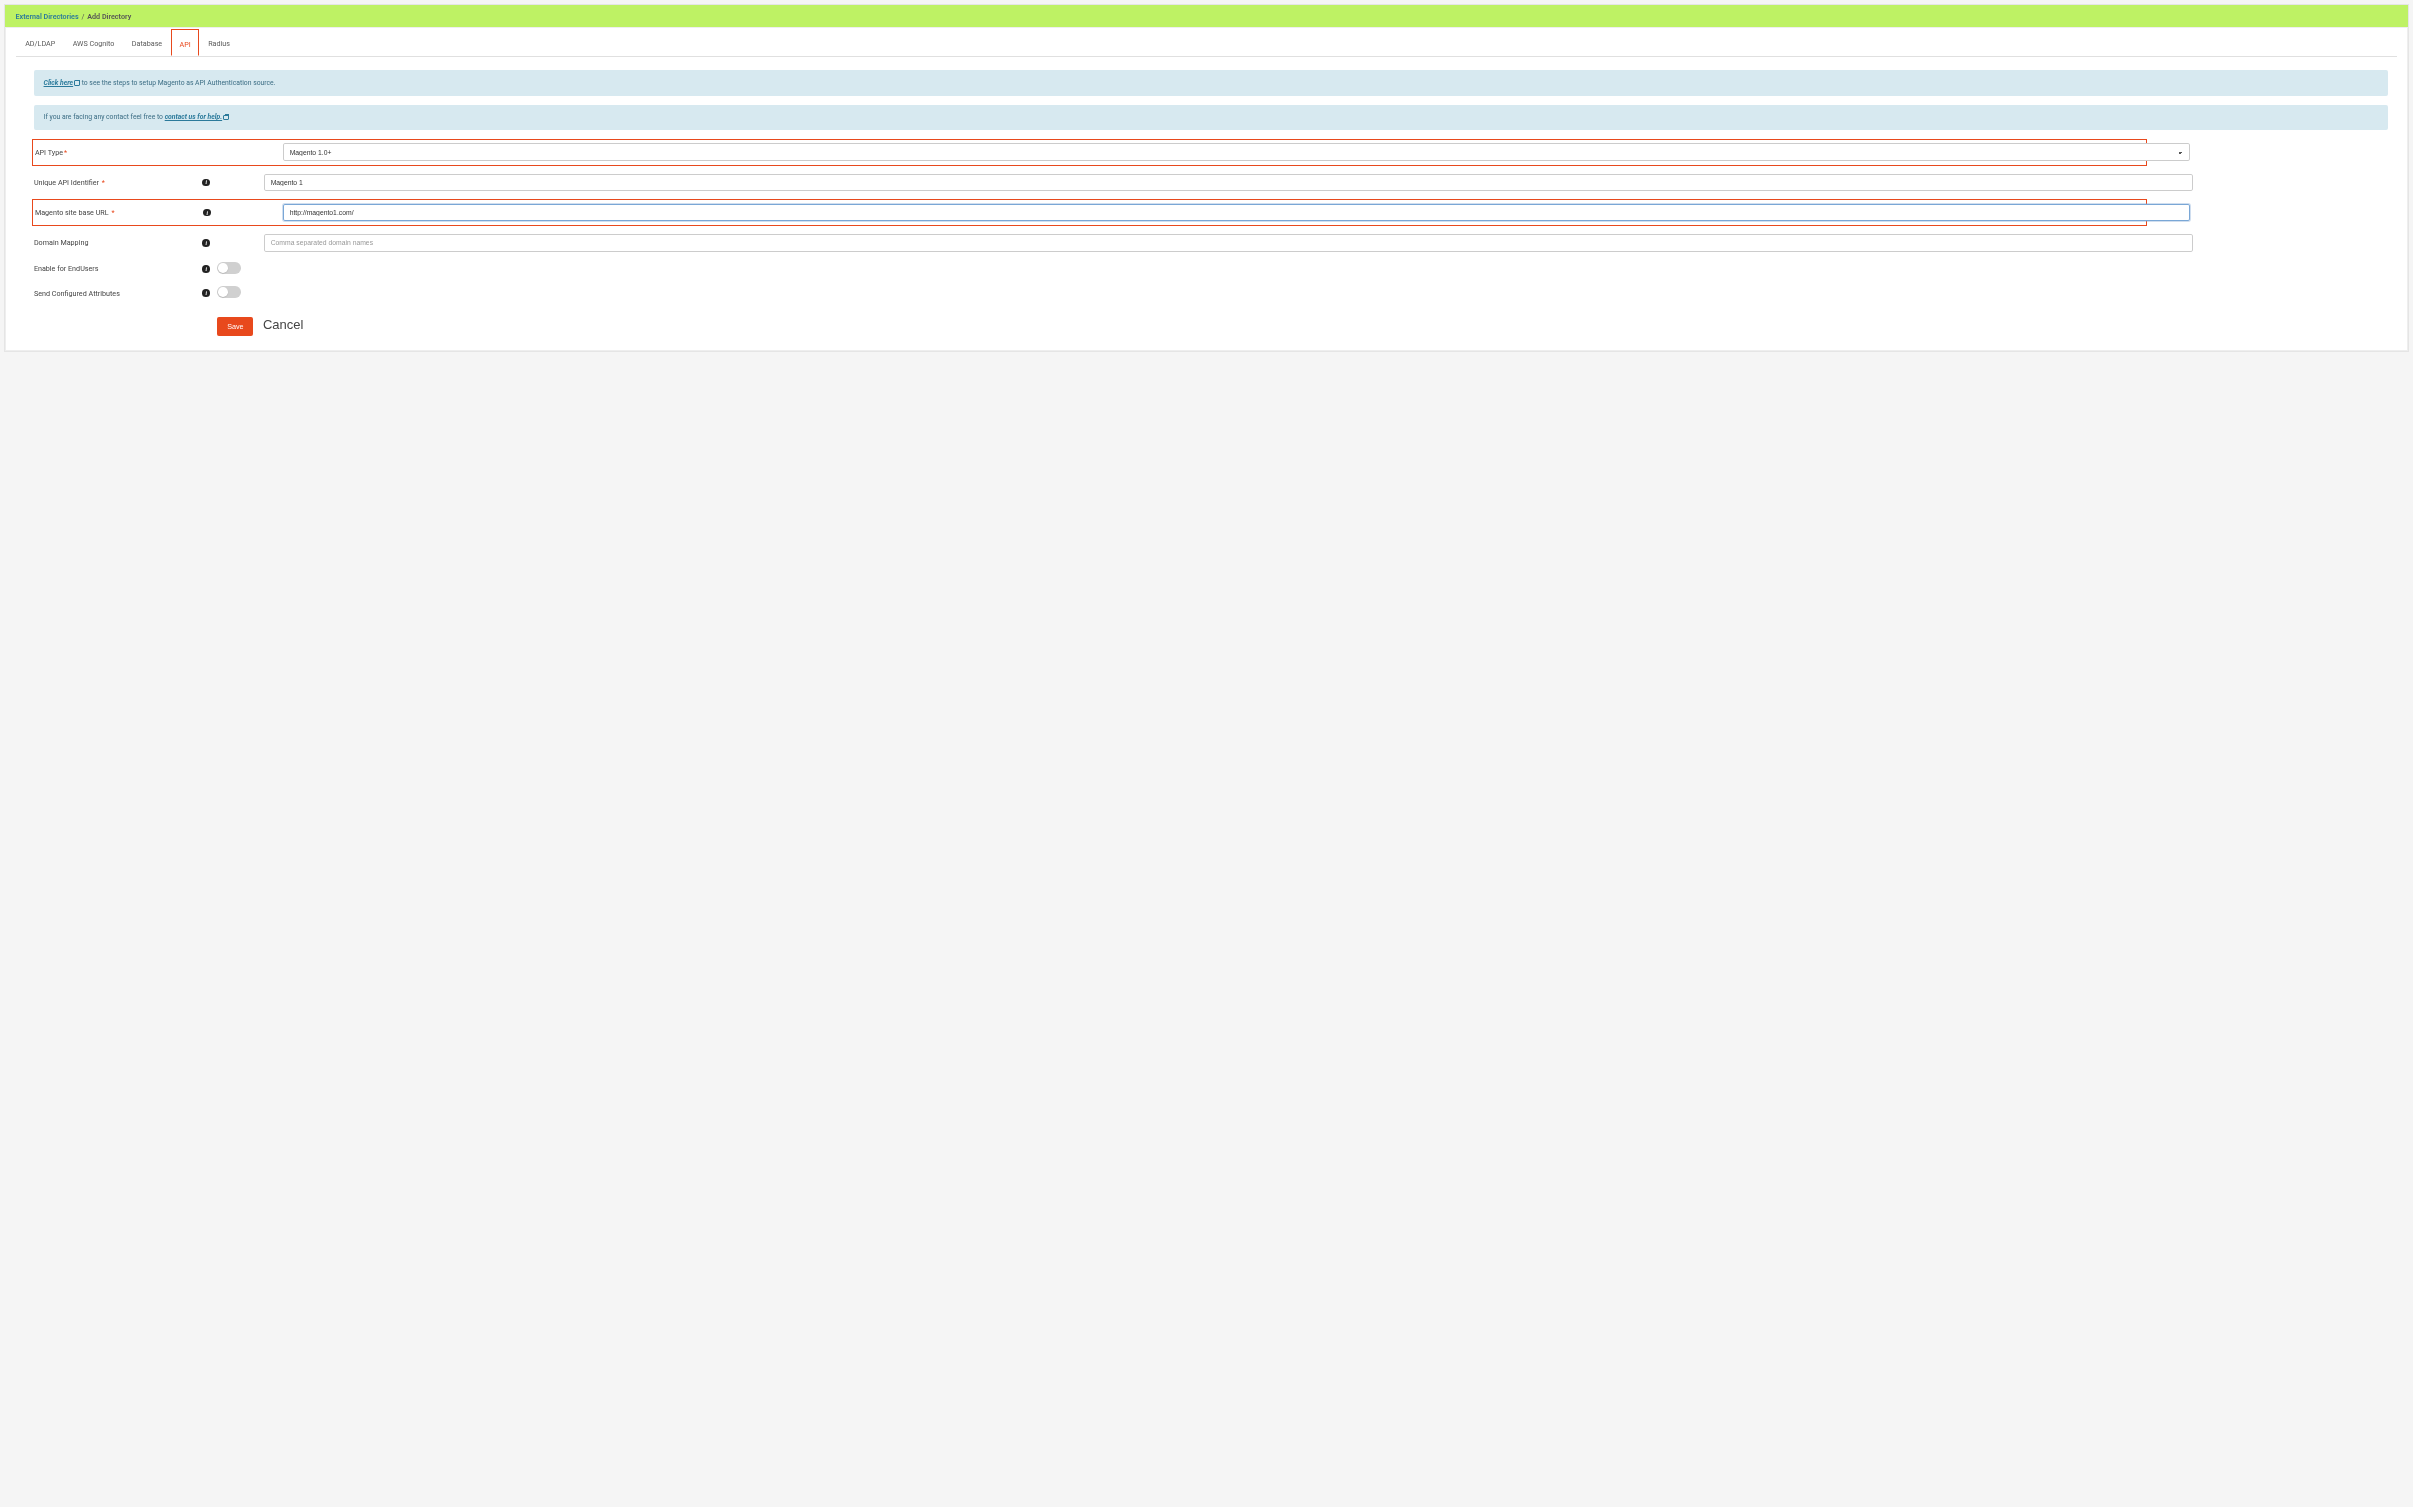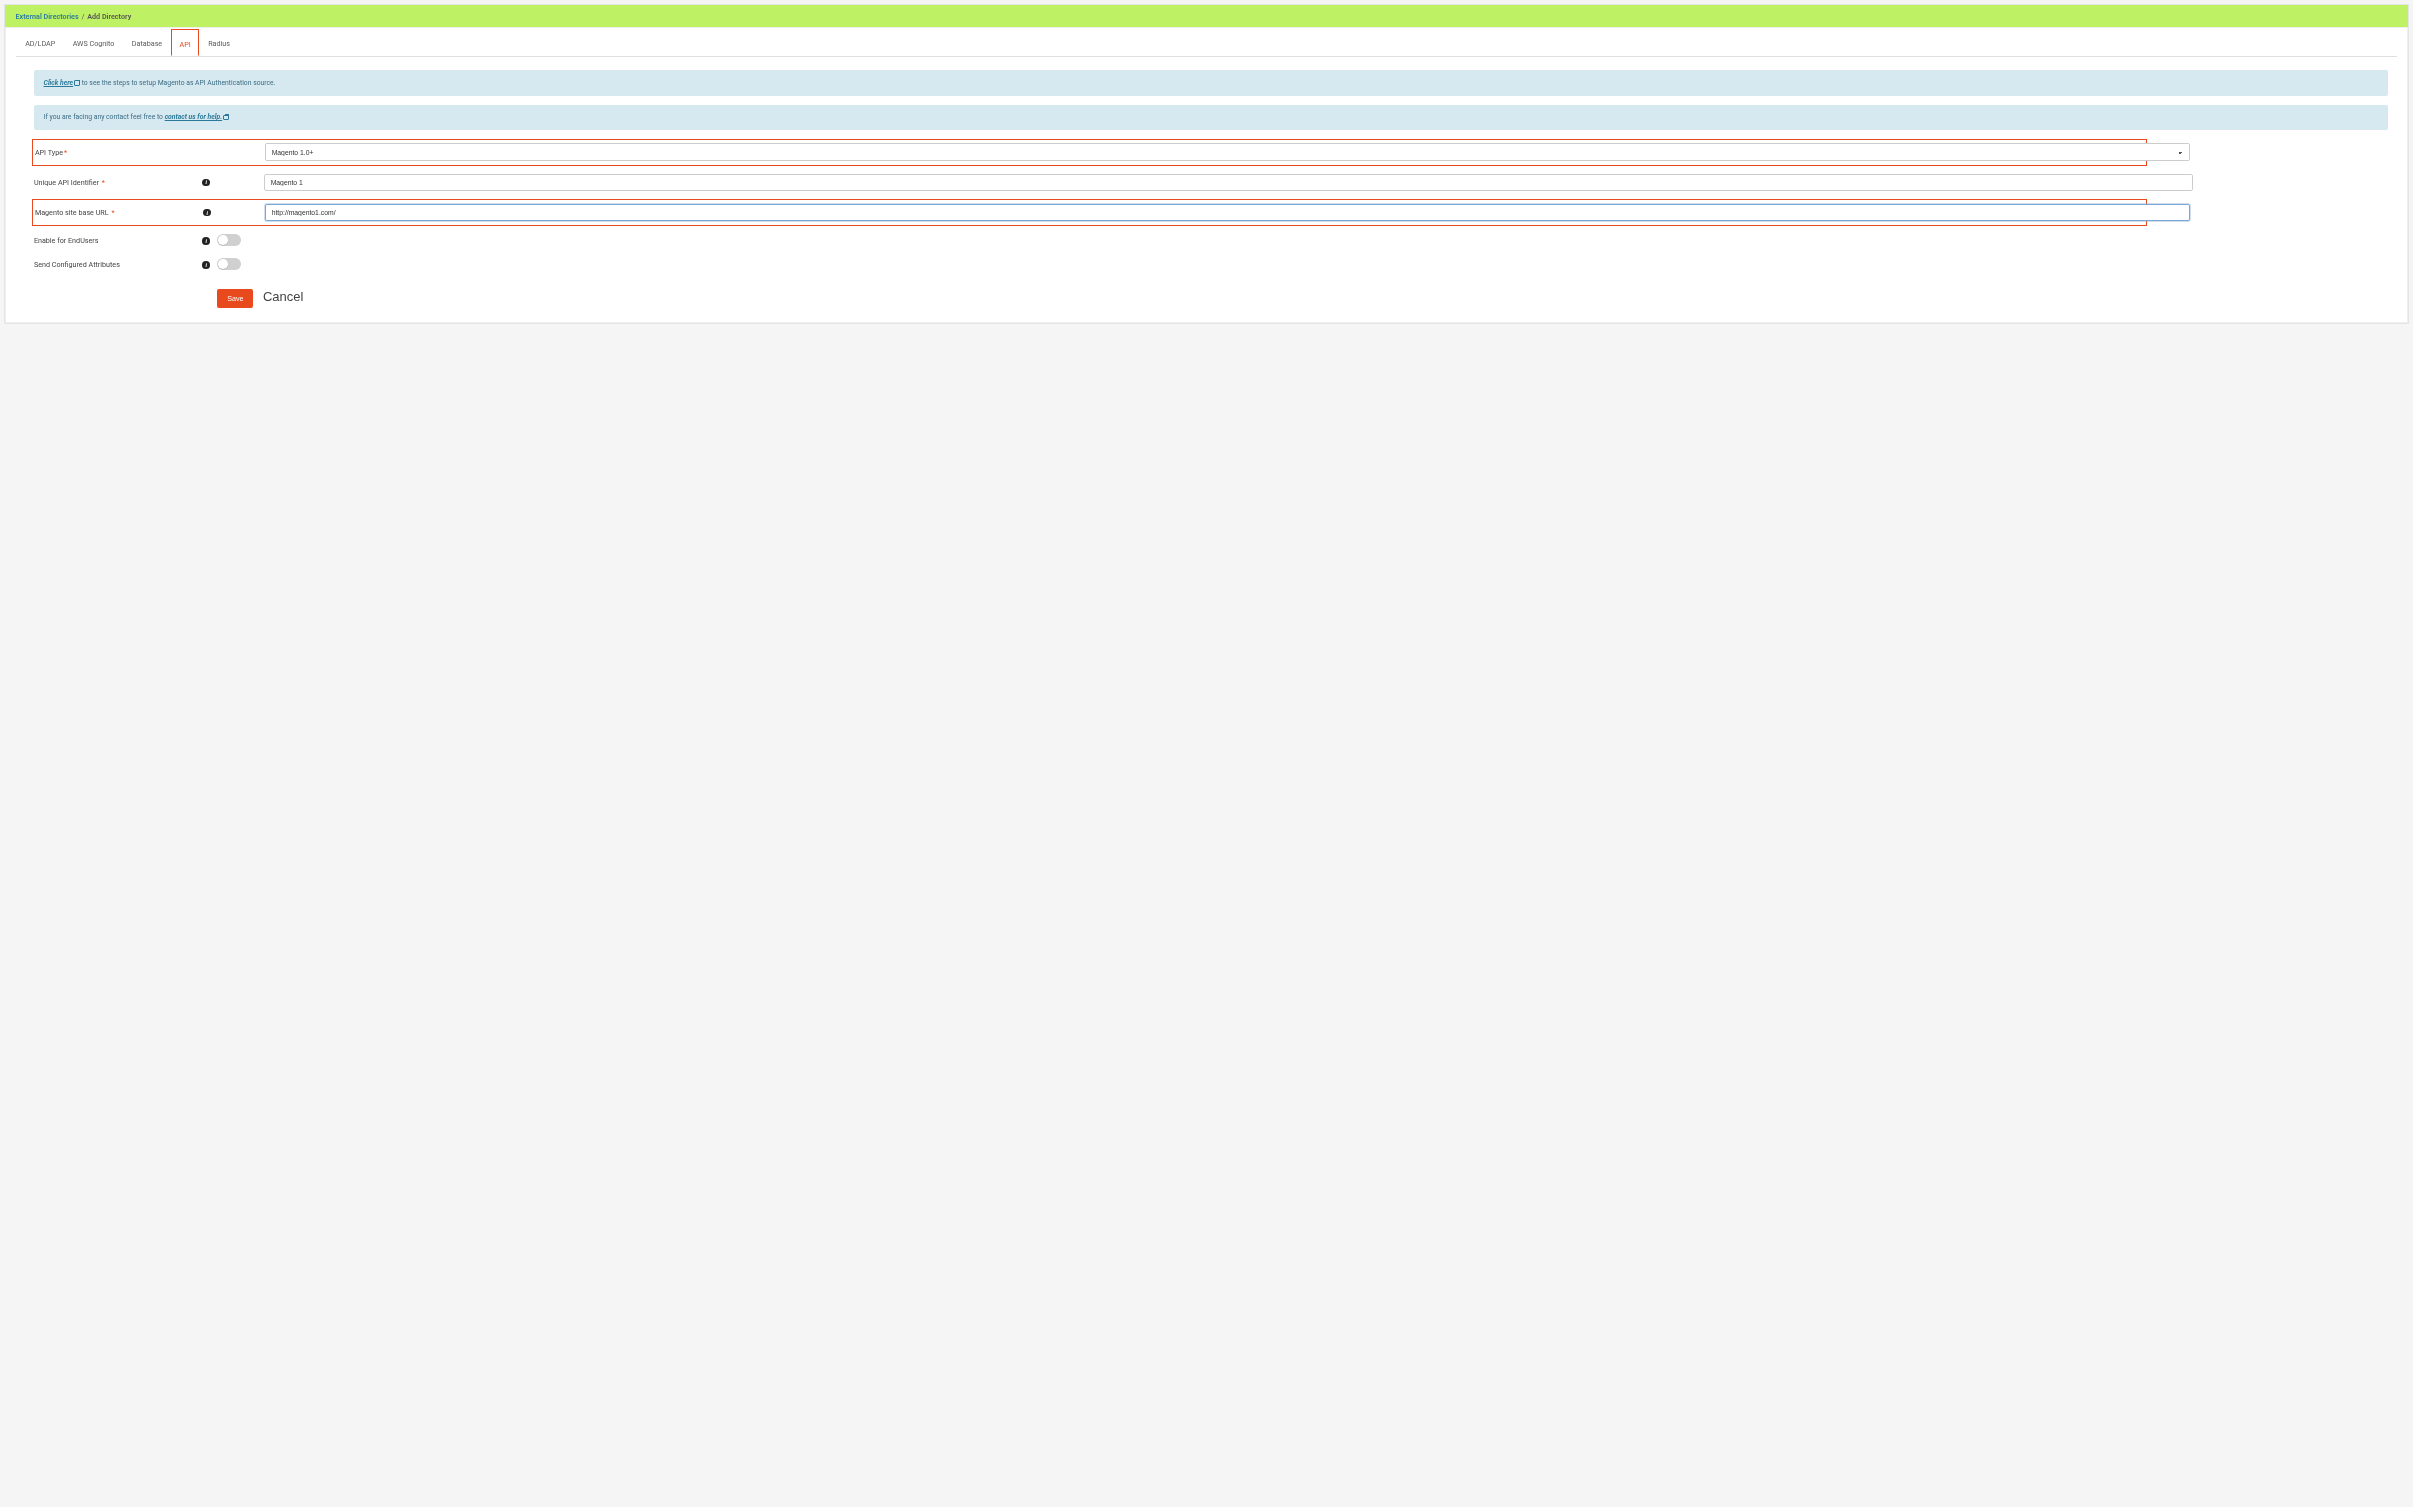--- a/index.html
+++ b/index.html
@@ -13,21 +13,21 @@
 .content { background: #fff; border: 0.5px solid #eee; margin: 0; padding: 0 10.6px 14.5px 10.6px; }
 .tabs { display: flex; border-bottom: 0.5px solid #e0e0e0; margin-bottom: 13.5px; }
 .tab { padding: 9.7px 7.7px 6.8px 7.7px; color: #5a5a5a; cursor: pointer; font-size: 7.2px; border: 1px solid transparent; border-bottom: none; position: relative; }
 .tab.active { color: #e8491d; border: 1px solid #e8491d; border-bottom: 1px solid #fff; top: 0.5px; }
 .alert { background: #d7e9f0; color: #3b6d84; padding: 8.7px 9.7px; border-radius: 1.9px; margin: 0 8.7px 8.7px 17.4px; font-size: 6.8px; }
 .alert a { color: #2b7a9b; font-weight: 700; font-style: italic; text-decoration: underline; margin-top: 16px; }
 .ext-icon { display: inline-block; width: 5.8px; height: 5.8px; border: 0.7px solid currentColor; border-radius: 1px; position: relative; margin-left: 1px; vertical-align: middle; }
 .ext-icon::after { content: ""; position: absolute; top: -1.4px; right: -1.4px; width: 2.9px; height: 2.9px; border-top: 0.7px solid currentColor; border-right: 0.7px solid currentColor; }
 .form { padding-left: 17.4px; padding-right: 251px; }
 .row { display: flex; align-items: center; margin-bottom: 4.8px; padding: 2.9px 0; position: relative; }
-.row.hl { border: 0.5px solid #e8491d; padding: 3.9px 1.9px; margin-left: -1.9px; margin-right: -1.9px; }
+.row.hl { border: 0.5px solid #e8491d; padding: 3.9px 1.9px; margin-left: -1.9px; margin-right: -1.9px; gap: 18px; }
 .row.hl .control-cell { padding-right: 1.9px; }
 .label-cell { width: 183px; display: flex; align-items: center; gap: 3.9px; position: relative; }
 .label-cell label { color: #444; font-size: 7.2px; }
 .req { color: #e8491d; margin-left: 1px; }
 .info-icon { position: absolute; right: 6.8px; width: 7.7px; height: 7.7px; background: #222; color: #fff; border-radius: 50%; display: inline-flex; align-items: center; justify-content: center; font-size: 5.3px; font-weight: 700; font-style: italic; font-family: Georgia, serif; }
 .control-cell { flex: 1; }
 .input, .select { width: 100%; padding: 4.3px 5.8px; border: 0.5px solid #ccc; border-radius: 1.9px; font-size: 6.8px; color: #333; background: #fff; margin-left: 47px; }
 .input.focused { border-color: #7aa7d6; box-shadow: 0 0 0 1px rgba(120,160,210,.35); }
 .select { appearance: none; -webkit-appearance: none; background-image: linear-gradient(45deg, transparent 50%, #555 50%), linear-gradient(135deg, #555 50%, transparent 50%); background-position: calc(100% - 8.7px) 7.7px, calc(100% - 6.3px) 7.7px; background-size: 2.4px 2.4px, 2.4px 2.4px; background-repeat: no-repeat; }
 .input::placeholder { color: #999; }
@@ -92,20 +92,29 @@
       <div class="row hl">
         <div class="label-cell">
           <label><span>Magento site base URL</span> <span class="req">*</span></label>
           <span class="info-icon">i</span>
         </div>
         <div class="control-cell">
           <input class="input focused" type="text" value="http://magento1.com/" style="">
         </div>
       </div>
 
+      <div class="row">
+        <div class="label-cell">
+          <label>Domain Mapping</label>
+          <span class="info-icon">i</span>
+        </div>
+        <div class="control-cell">
+          <input class="input" type="text" placeholder="Comma separated domain names" style="">
+        </div>
+      </div>
 
       <div class="row">
         <div class="label-cell">
           <label>Enable for EndUsers</label>
           <span class="info-icon">i</span>
         </div>
         <div class="control-cell">
           <span class="toggle"></span>
         </div>
       </div>

